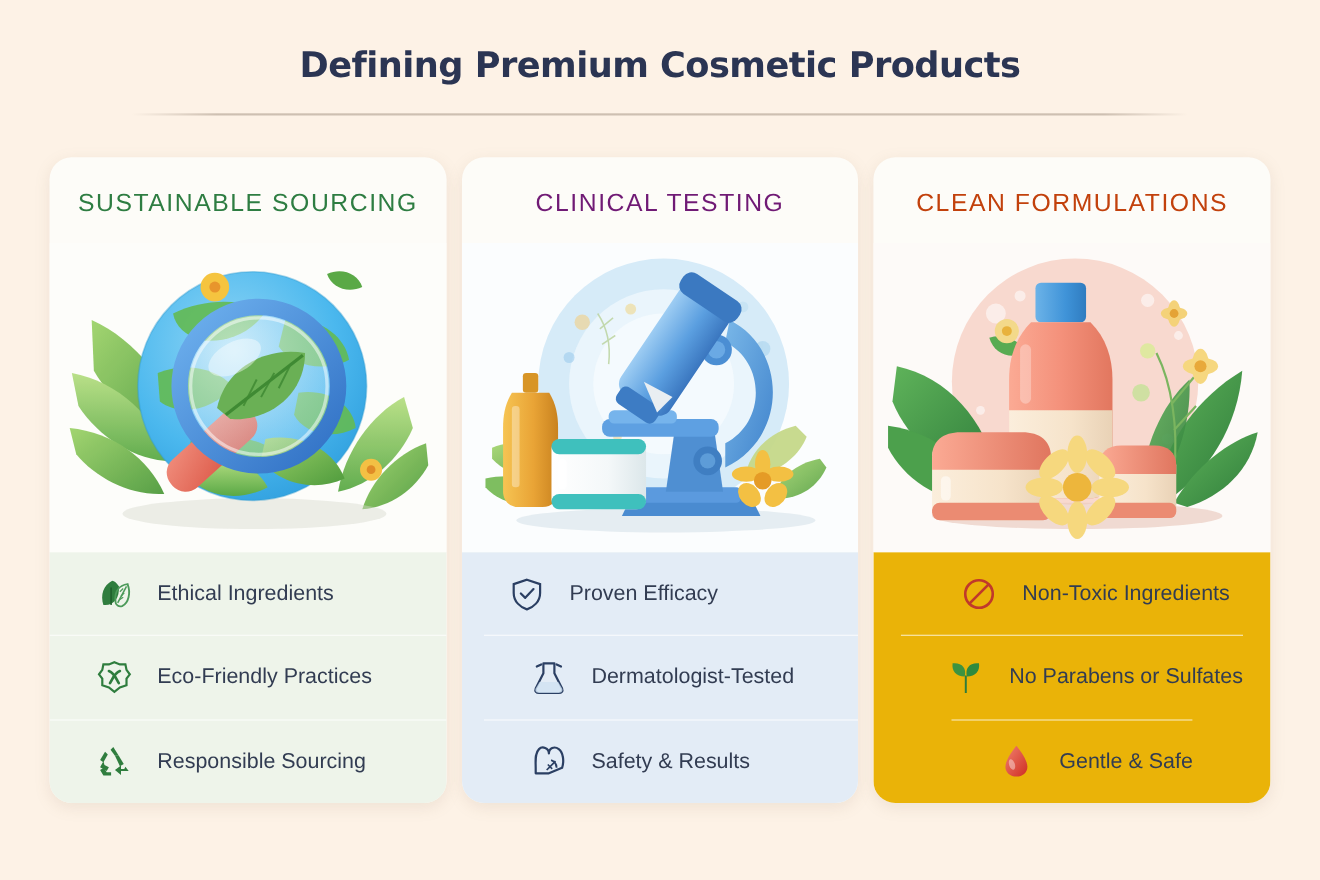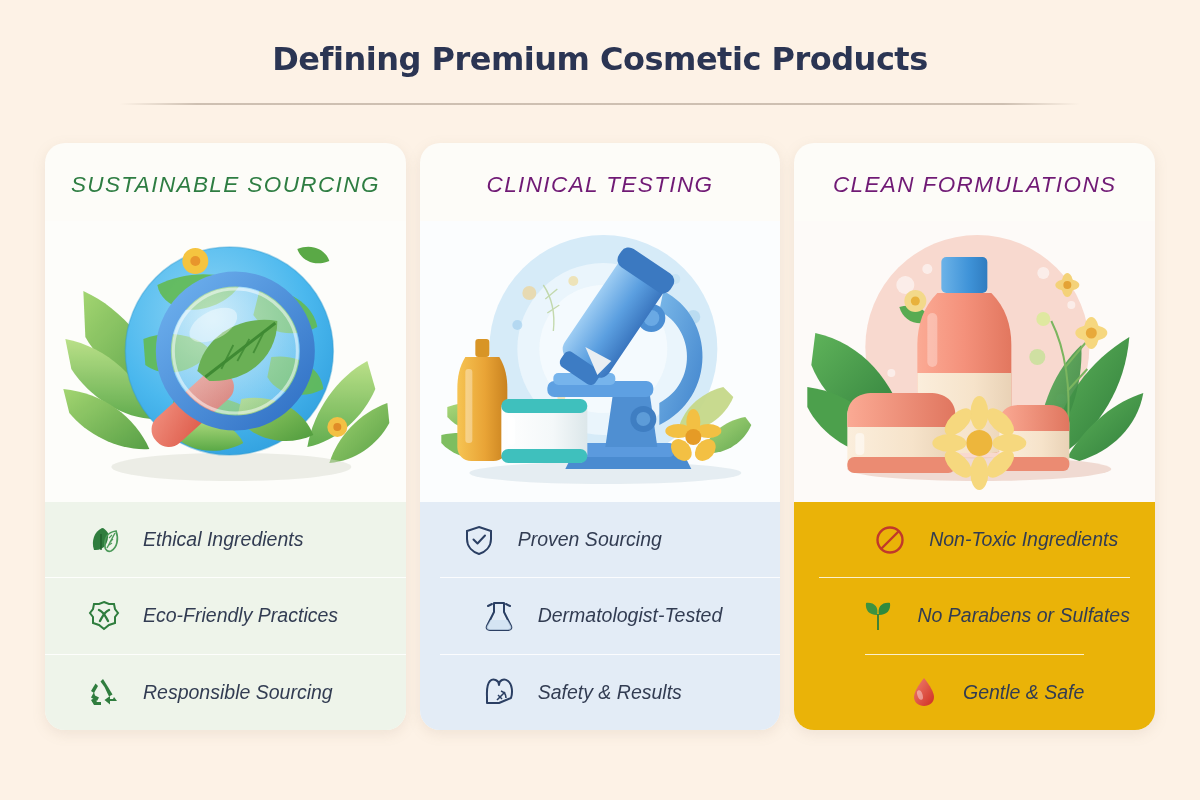--- a/index.html
+++ b/index.html
@@ -29,21 +29,20 @@
     background:linear-gradient(90deg,rgba(205,190,175,0) 0%,rgba(190,175,160,.75) 8%,rgba(190,175,160,.75) 92%,rgba(205,190,175,0) 100%);
   }
 
   
   .cards{
     position:absolute;
     top:143px; left:45px;
     width:1110px; height:587px;
     display:flex;
     gap:14px;
-    font-style:italic;
   }
   .card{
     flex:1;
     border-radius:20px;
     overflow:hidden;
     display:flex;
     flex-direction:column;
     box-shadow:0 4px 14px rgba(150,120,100,.13);
     background:#fdfcf8;
   }
@@ -51,21 +50,21 @@
     height:78px;
     display:flex; align-items:center; justify-content:center;
     font-size:22.5px;
     letter-spacing:1.4px;
     font-weight:500;
     font-family:"Liberation Sans", sans-serif;
     padding-top:6px;
   }
   .c1 .card-heading{ color:#2e7d42; }
   .c2 .card-heading{ color:#701a75; }
-  .c3 .card-heading{ color:#701a75; }
+  .c3 .card-heading{ color:#c2410c; }
 
   
   .illus{
     height:281px;
     position:relative;
     overflow:hidden;
   }
   .c1 .illus{ background:#fdfdfa; }
   .c2 .illus{ background:#fbfdfe; }
   .c3 .illus{ background:#fdfaf8; }
@@ -346,21 +345,21 @@
     </div>
 
     <div class="features">
       <div class="feature">
         <span class="feat-icon">
           <svg viewBox="0 0 32 32">
               <path d="M16 3 L28 7 L28 15 C28 23 22 28 16 30 C10 28 4 23 4 15 L4 7 Z" fill="none" stroke="#2b3f63" stroke-width="2"></path>
               <path d="M10.5 15.5 L14.5 19.5 L22 11.5" fill="none" stroke="#2b3f63" stroke-width="2" stroke-linecap="round" stroke-linejoin="round"></path>
             </svg>
         </span>
-        <span class="feat-label">Proven Sourcing</span>
+        <span class="feat-label">Proven Efficacy</span>
       </div>
       <div class="feature">
         <span class="feat-icon">
           <svg viewBox="0 0 32 32">
               <path d="M11 3 L21 3 L21 12 L28 26 C29 28.5 27.5 30 25 30 L7 30 C4.5 30 3 28.5 4 26 L11 12 Z" fill="none" stroke="#2b3f63" stroke-width="2" stroke-linejoin="round"></path>
               <path d="M9 4 L5 6" stroke="#2b3f63" stroke-width="2" stroke-linecap="round"></path>
               <path d="M23 4 L27 6" stroke="#2b3f63" stroke-width="2" stroke-linecap="round"></path>
               <path d="M7.5 20 L24.5 20 L28 26 C29 28.5 27.5 30 25 30 L7 30 C4.5 30 3 28.5 4 26 Z" fill="#cfe2f2" opacity=".8"></path>
             </svg>
         </span>

